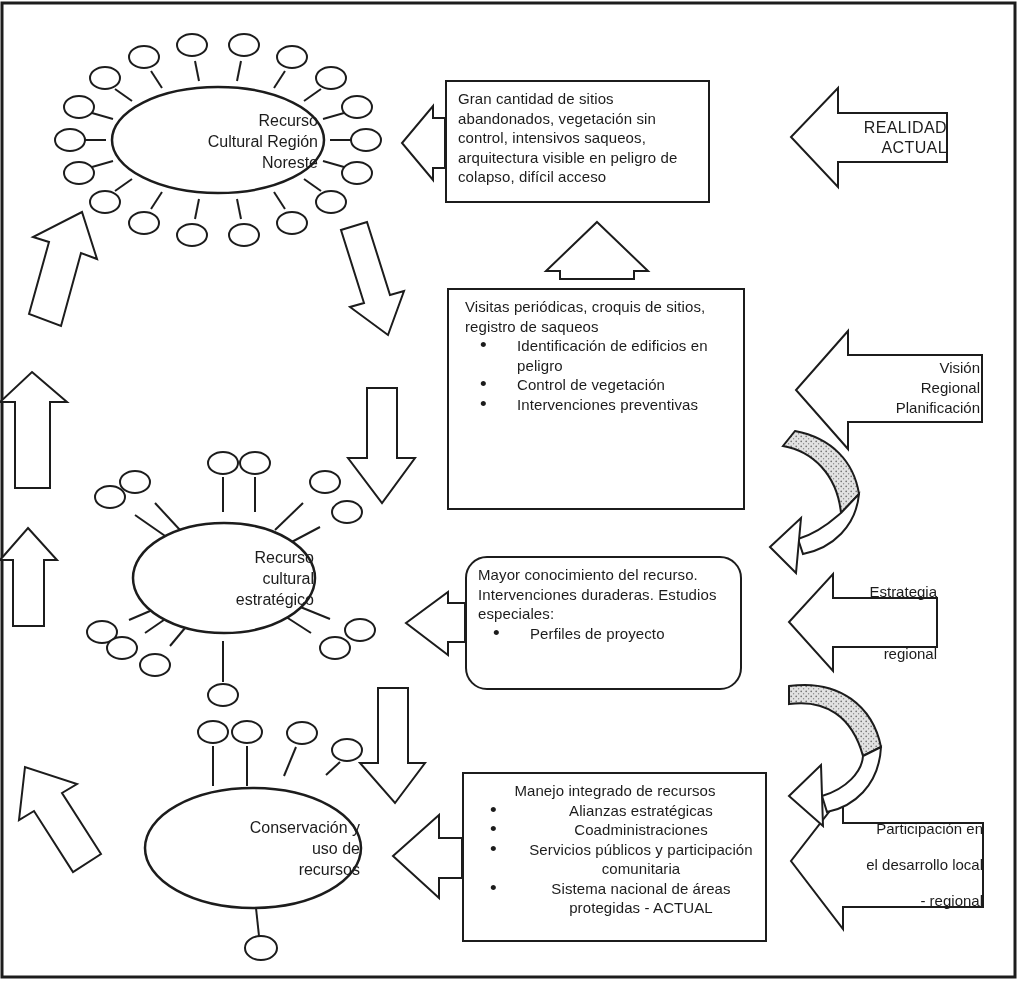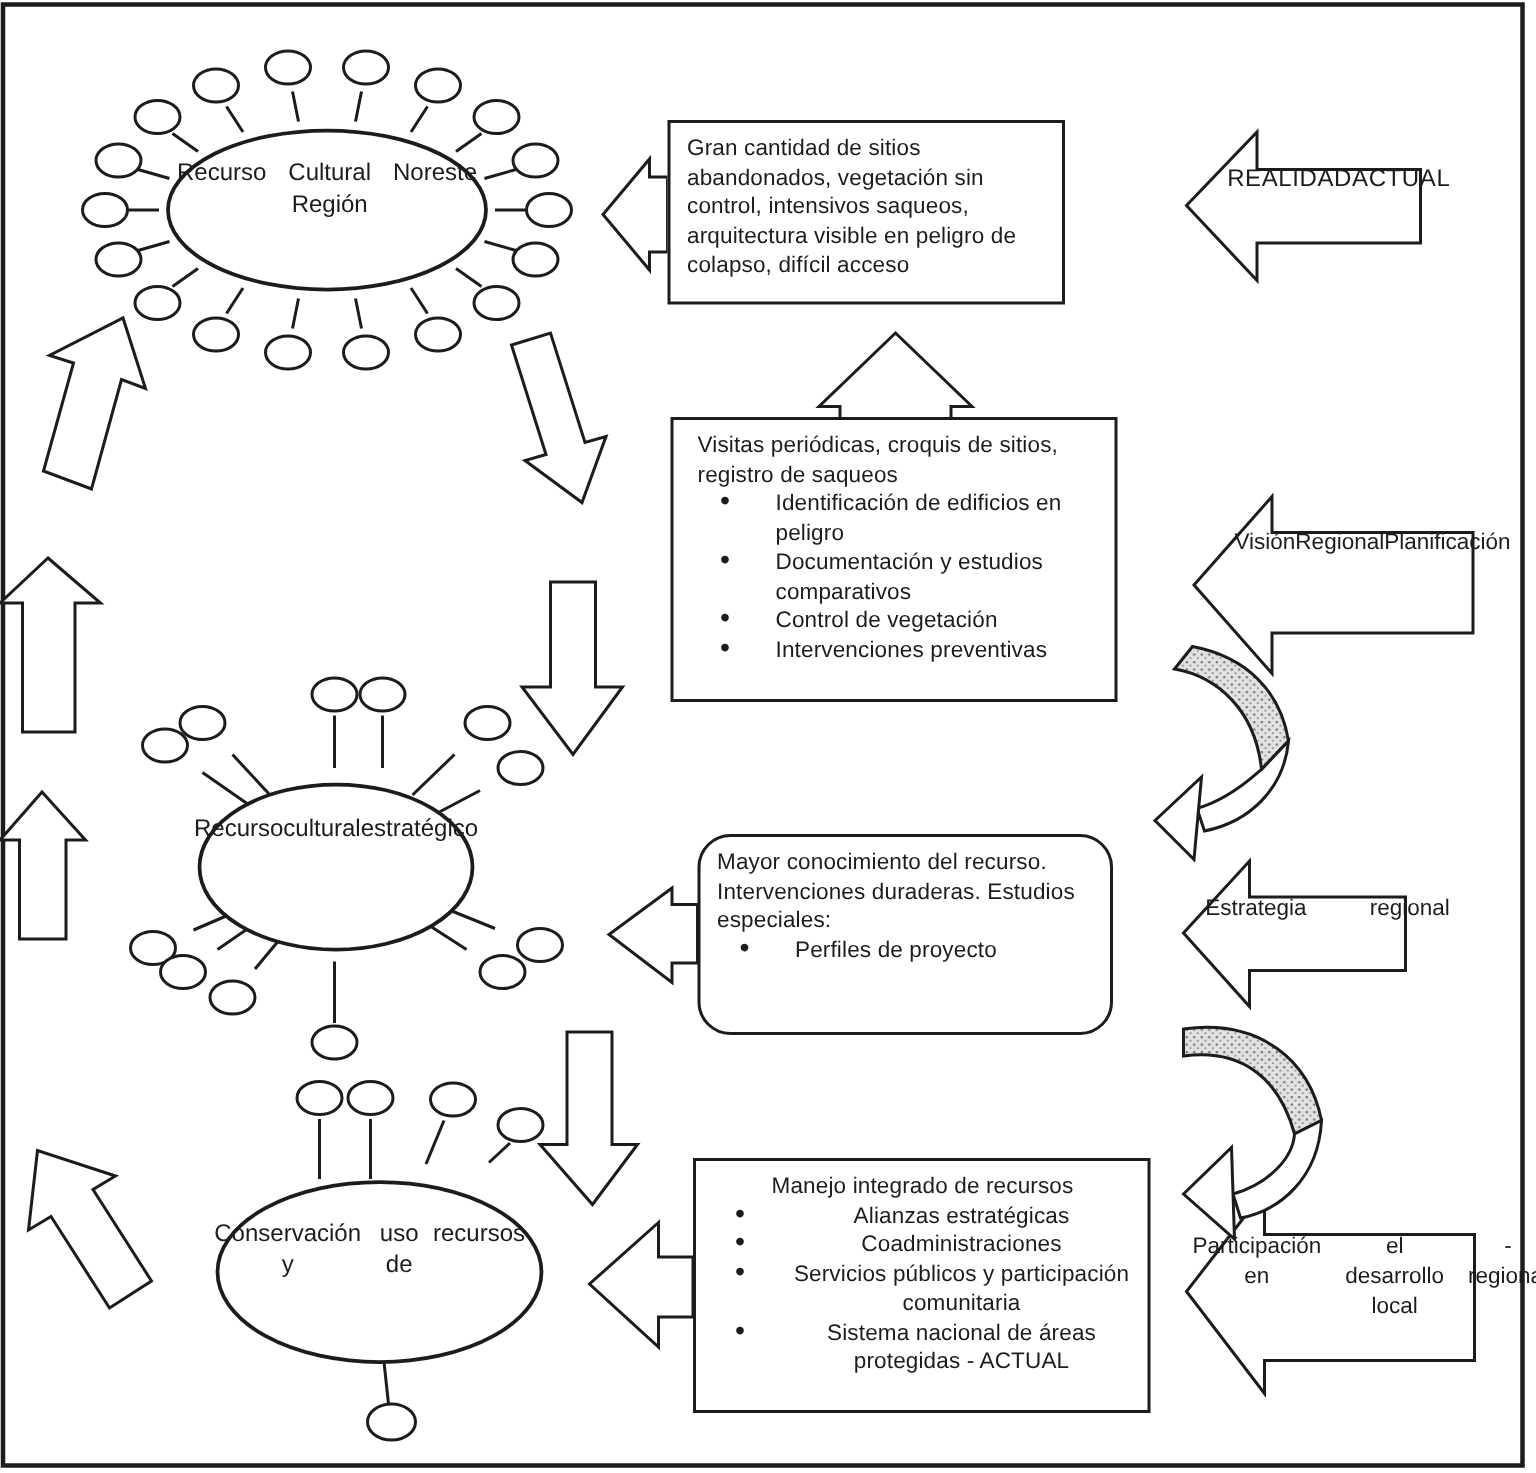--- a/index.html
+++ b/index.html
@@ -15,22 +15,22 @@
   #stage { position:absolute; left:0; top:0; width:1024px; height:982px; }
   #shapes { position:absolute; left:0; top:0; }
   .shape  { fill:#fff; stroke:var(--ink); stroke-width:2; }
   .thick  { stroke-width:2.5; }
   .stem   { fill:none; stroke:var(--ink); stroke-width:2; }
   .stip   { fill:url(#dots); stroke:var(--ink); stroke-width:2; }
   .stipbase { fill:var(--stipple); }
   .border-rect { fill:none; stroke:var(--ink); stroke-width:3; }
 
   .node-label, .arrow-label {
-    position:absolute; display:flex; flex-direction:row;
-    align-items:flex-start; justify-content:center; text-align:center;
+    position:absolute; display:flex; flex-direction:column;
+    align-items:flex-end; justify-content:center; text-align:center;
   }
   .node-label { font-size:16px; line-height:21px; }
   .arrow-label { font-size:15px; line-height:20px; }
   .arrow-label.big { font-size:16px; letter-spacing:.4px; }
 
   .tbox {
     position:absolute; background:#fff; border:2px solid var(--ink);
     padding:7px 10px 7px 11px; font-size:15px; line-height:19.5px;
     letter-spacing:.1px;
   }
@@ -171,35 +171,34 @@
   <div class="node-label" style="left:118px; top:105px; width:200px; height:72px;">
     <span>Recurso</span>
     <span>Cultural Región</span>
     <span>Noreste</span>
   </div>
   <div class="node-label" style="left:134px; top:542px; width:180px; height:72px;">
     <span>Recurso</span>
     <span>cultural</span>
     <span>estratégico</span>
   </div>
-  <div class="node-label" style="left:140px; top:812px; width:210px; height:72px;">
+  <div class="node-label" style="left:150px; top:812px; width:210px; height:72px;">
     <span>Conservación y</span>
     <span>uso de</span>
     <span>recursos</span>
   </div>
 
   <div class="tbox" style="left:445px; top:80px; width:265px; height:123px;">
     <p>Gran cantidad de sitios abandonados, vegetación sin control, intensivos saqueos, arquitectura visible en peligro de colapso, difícil acceso</p>
   </div>
 
-  <div class="tbox" style="left:447px; top:278px; width:298px; height:190px;padding-left:16px;">
+  <div class="tbox" style="left:447px; top:288px; width:298px; height:222px;padding-left:16px;">
     <p>Visitas periódicas, croquis de sitios, registro de saqueos</p>
     <ul>
       <li>Identificación de edificios en peligro</li>
-      <li>Documentación y estudios comparativos</li>
       <li>Control de vegetación</li>
       <li>Intervenciones preventivas</li>
     </ul>
   </div>
 
   <div class="tbox" style="left:465px; top:556px; width:277px; height:134px;border-radius:22px;">
     <p>Mayor conocimiento del recurso. Intervenciones duraderas. Estudios especiales:</p>
     <ul>
       <li>Perfiles de proyecto</li>
     </ul>

